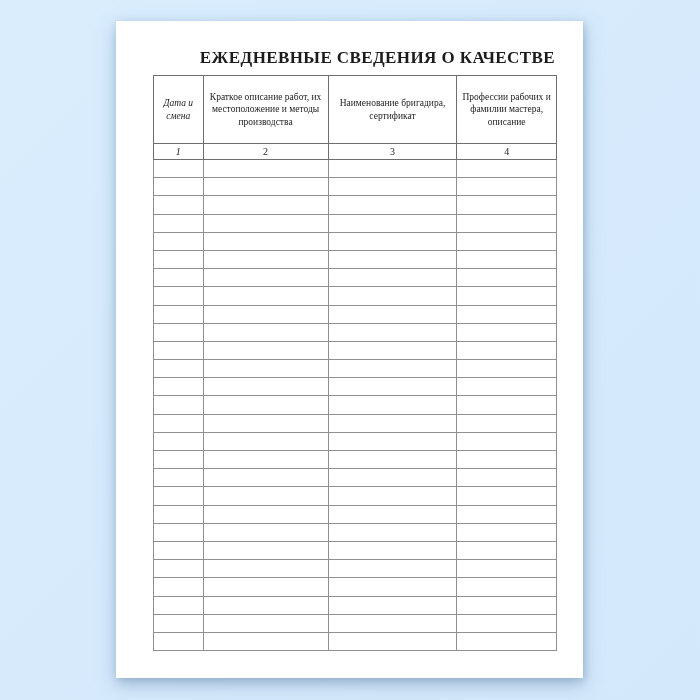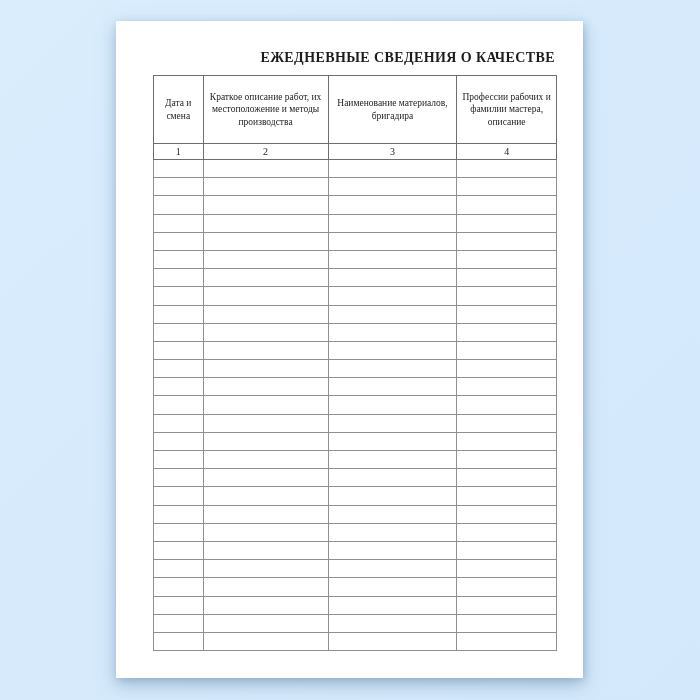--- a/index.html
+++ b/index.html
@@ -20,21 +20,21 @@
     left: 116px;
     top: 21px;
     width: 467px;
     height: 657px;
     background: #ffffff;
     box-shadow: 0 6px 16px rgba(110, 140, 175, 0.55), 2px 2px 6px rgba(130, 160, 190, 0.35);
     box-sizing: border-box;
     padding: 29px 26px 0 37px;
   }
   .doc-title {
-    font-size: 14px;
+    font-size: 17px;
     font-weight: bold;
     line-height: 16px;
     text-align: right;
     letter-spacing: 0.4px;
     margin: 0 2px 9px 0;
     white-space: nowrap;
   }
   table.quality-table {
     width: 100%;
     border-collapse: collapse;
@@ -45,21 +45,21 @@
   table.quality-table td {
     border: 1px solid #8f8f8f;
     padding: 0;
     margin: 0;
     overflow: hidden;
   }
   table.quality-table thead th,
   table.quality-table thead td {
     border-color: #6e6e6e;
   }
-  .col-1 { width: 10.9%; }
+  .col-1 { width: 10.9%; font-style: italic; }
   .col-2 { width: 31.7%; }
   .col-3 { width: 32.7%; }
   .col-4 { width: 24.7%; }
   tr.header-row th {
     height: 63px;
     font-weight: normal;
     font-size: 9.5px;
     line-height: 1.32;
     text-align: center;
     vertical-align: middle;
@@ -80,21 +80,21 @@
 <body>
 
 <div class="paper">
   <h1 class="doc-title">ЕЖЕДНЕВНЫЕ СВЕДЕНИЯ О КАЧЕСТВЕ</h1>
 
   <table class="quality-table">
     <thead>
       <tr class="header-row">
           <th class="col-1">Дата и смена</th>
           <th class="col-2">Краткое описание работ, их местоположение и методы производства</th>
-          <th class="col-3">Наименование материалов, бригадира</th>
+          <th class="col-3">Наименование бригадира, сертификат</th>
           <th class="col-4">Профессии рабочих и фамилии мастера, описание</th>
         </tr>
       <tr class="index-row">
           <td class="col-1">1</td>
           <td class="col-2">2</td>
           <td class="col-3">3</td>
           <td class="col-4">4</td>
         </tr>
     </thead>
     <tbody>

